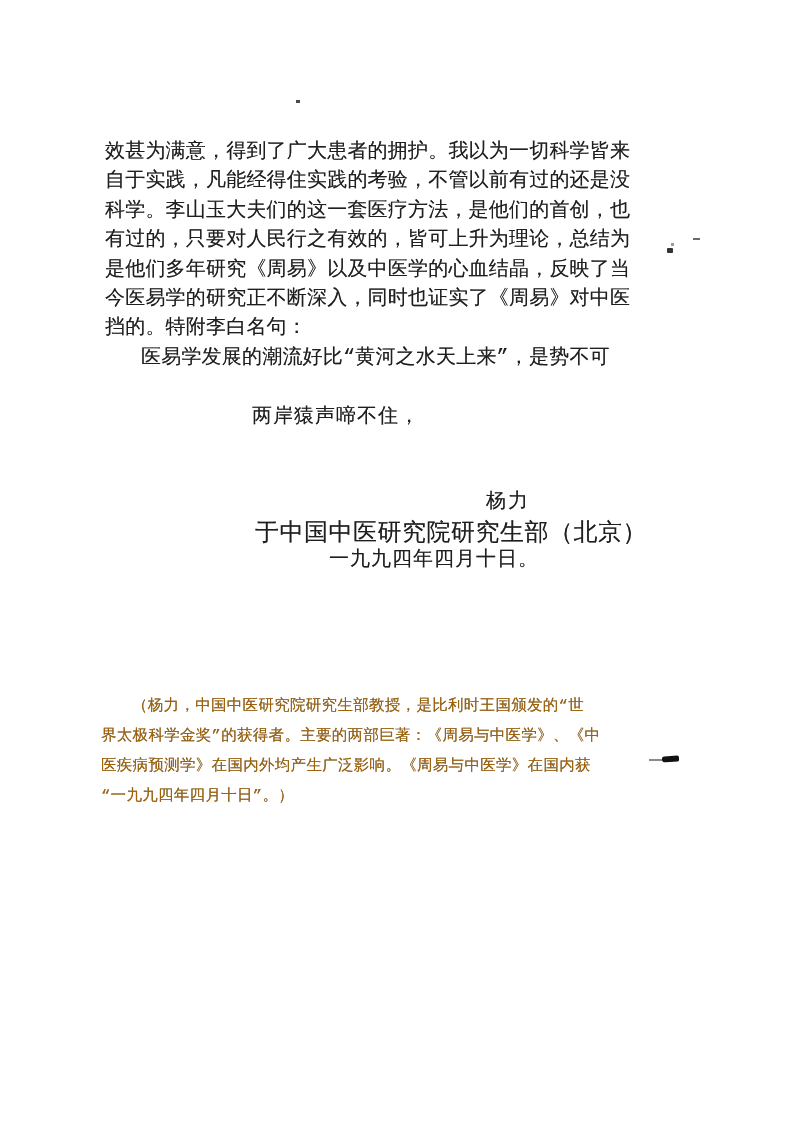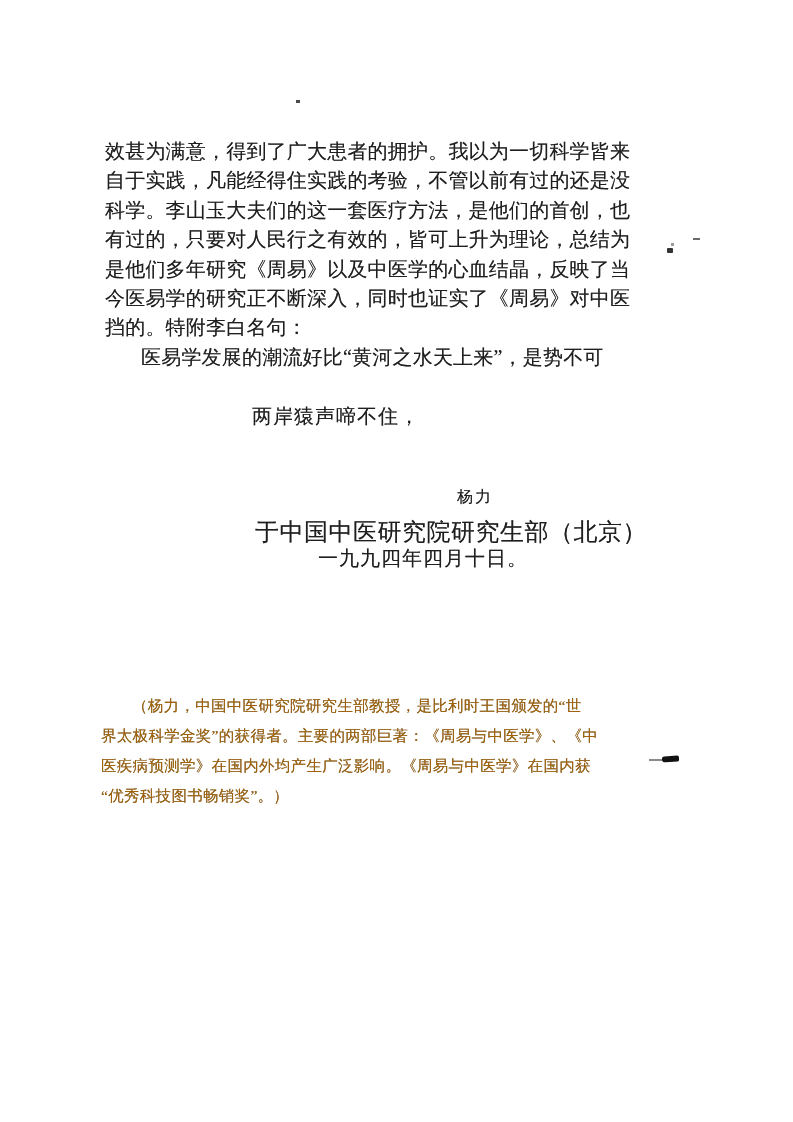--- a/index.html
+++ b/index.html
@@ -1,21 +1,21 @@
 <!DOCTYPE html>
 <html style="--ink: #1f1f1f; --paper: #ffffff;"><head>
 <meta charset="utf-8">
 <style>
   html, body { margin: 0; padding: 0; }
   .page {
     position: relative;
     width: 793px;
     height: 864px;
     background: var(--paper, #ffffff);
-    font-family: Liberation Serif, serif;
+    font-family: Liberation Mono, monospace;
     color: var(--ink, #1f1f1f);
     overflow: hidden;
   }
   .txt {
     text-shadow: 0 0 0.5px rgba(20,20,20,0.55);
   }
   .body-text {
     position: absolute;
     left: 105px;
     top: 137px;
@@ -27,23 +27,23 @@
   .body-text .line { white-space: nowrap; }
   .body-text .line.indent { padding-left: 36px; }
   .poem {
     position: absolute;
     left: 252px;
     top: 402px;
     font-size: 20px;
     line-height: 29px;
     letter-spacing: 1px;
   }
-  .sig-author  { position: absolute; left: 457px; top: 487px; font-size: 16px; letter-spacing: 2px; }
+  .sig-author  { position: absolute; left: 486px; top: 487px; font-size: 20px; letter-spacing: 2px; }
   .sig-affil   { position: absolute; left: 255px; top: 516px; font-size: 24px; letter-spacing: 0.5px; }
-  .sig-date    { position: absolute; left: 318px; top: 545px; font-size: 20px; letter-spacing: 1px; }
+  .sig-date    { position: absolute; left: 329px; top: 545px; font-size: 20px; letter-spacing: 1px; }
   .note {
     position: absolute;
     left: 101px;
     top: 691px;
     width: 565px;
     font-size: 15.5px;
     line-height: 30px;
     letter-spacing: 0.3px;
     color: #a16207;
   }
@@ -95,21 +95,21 @@
   </div>
 
   <div class="sig-author txt">杨力</div>
   <div class="sig-affil txt">于中国中医研究院研究生部（北京）</div>
   <div class="sig-date txt">一九九四年四月十日。</div>
 
   <div class="note txt">
     <div class="line indent">（杨力，中国中医研究院研究生部教授，是比利时王国颁发的“世</div>
     <div class="line">界太极科学金奖”的获得者。主要的两部巨著：《周易与中医学》、《中</div>
     <div class="line">医疾病预测学》在国内外均产生广泛影响。《周易与中医学》在国内获</div>
-    <div class="line">“优秀科技图书畅销奖”。）</div>
+    <div class="line">“一九九四年四月十日”。）</div>
   </div>
 
   <div class="page-number txt">2</div>
 
   <div class="artifact spk-1"></div>
   <div class="artifact spk-2"></div>
   <div class="artifact spk-3"></div>
   <div class="artifact spk-4"></div>
   <div class="artifact spk-5"></div>
   <div class="artifact spk-6"></div>

